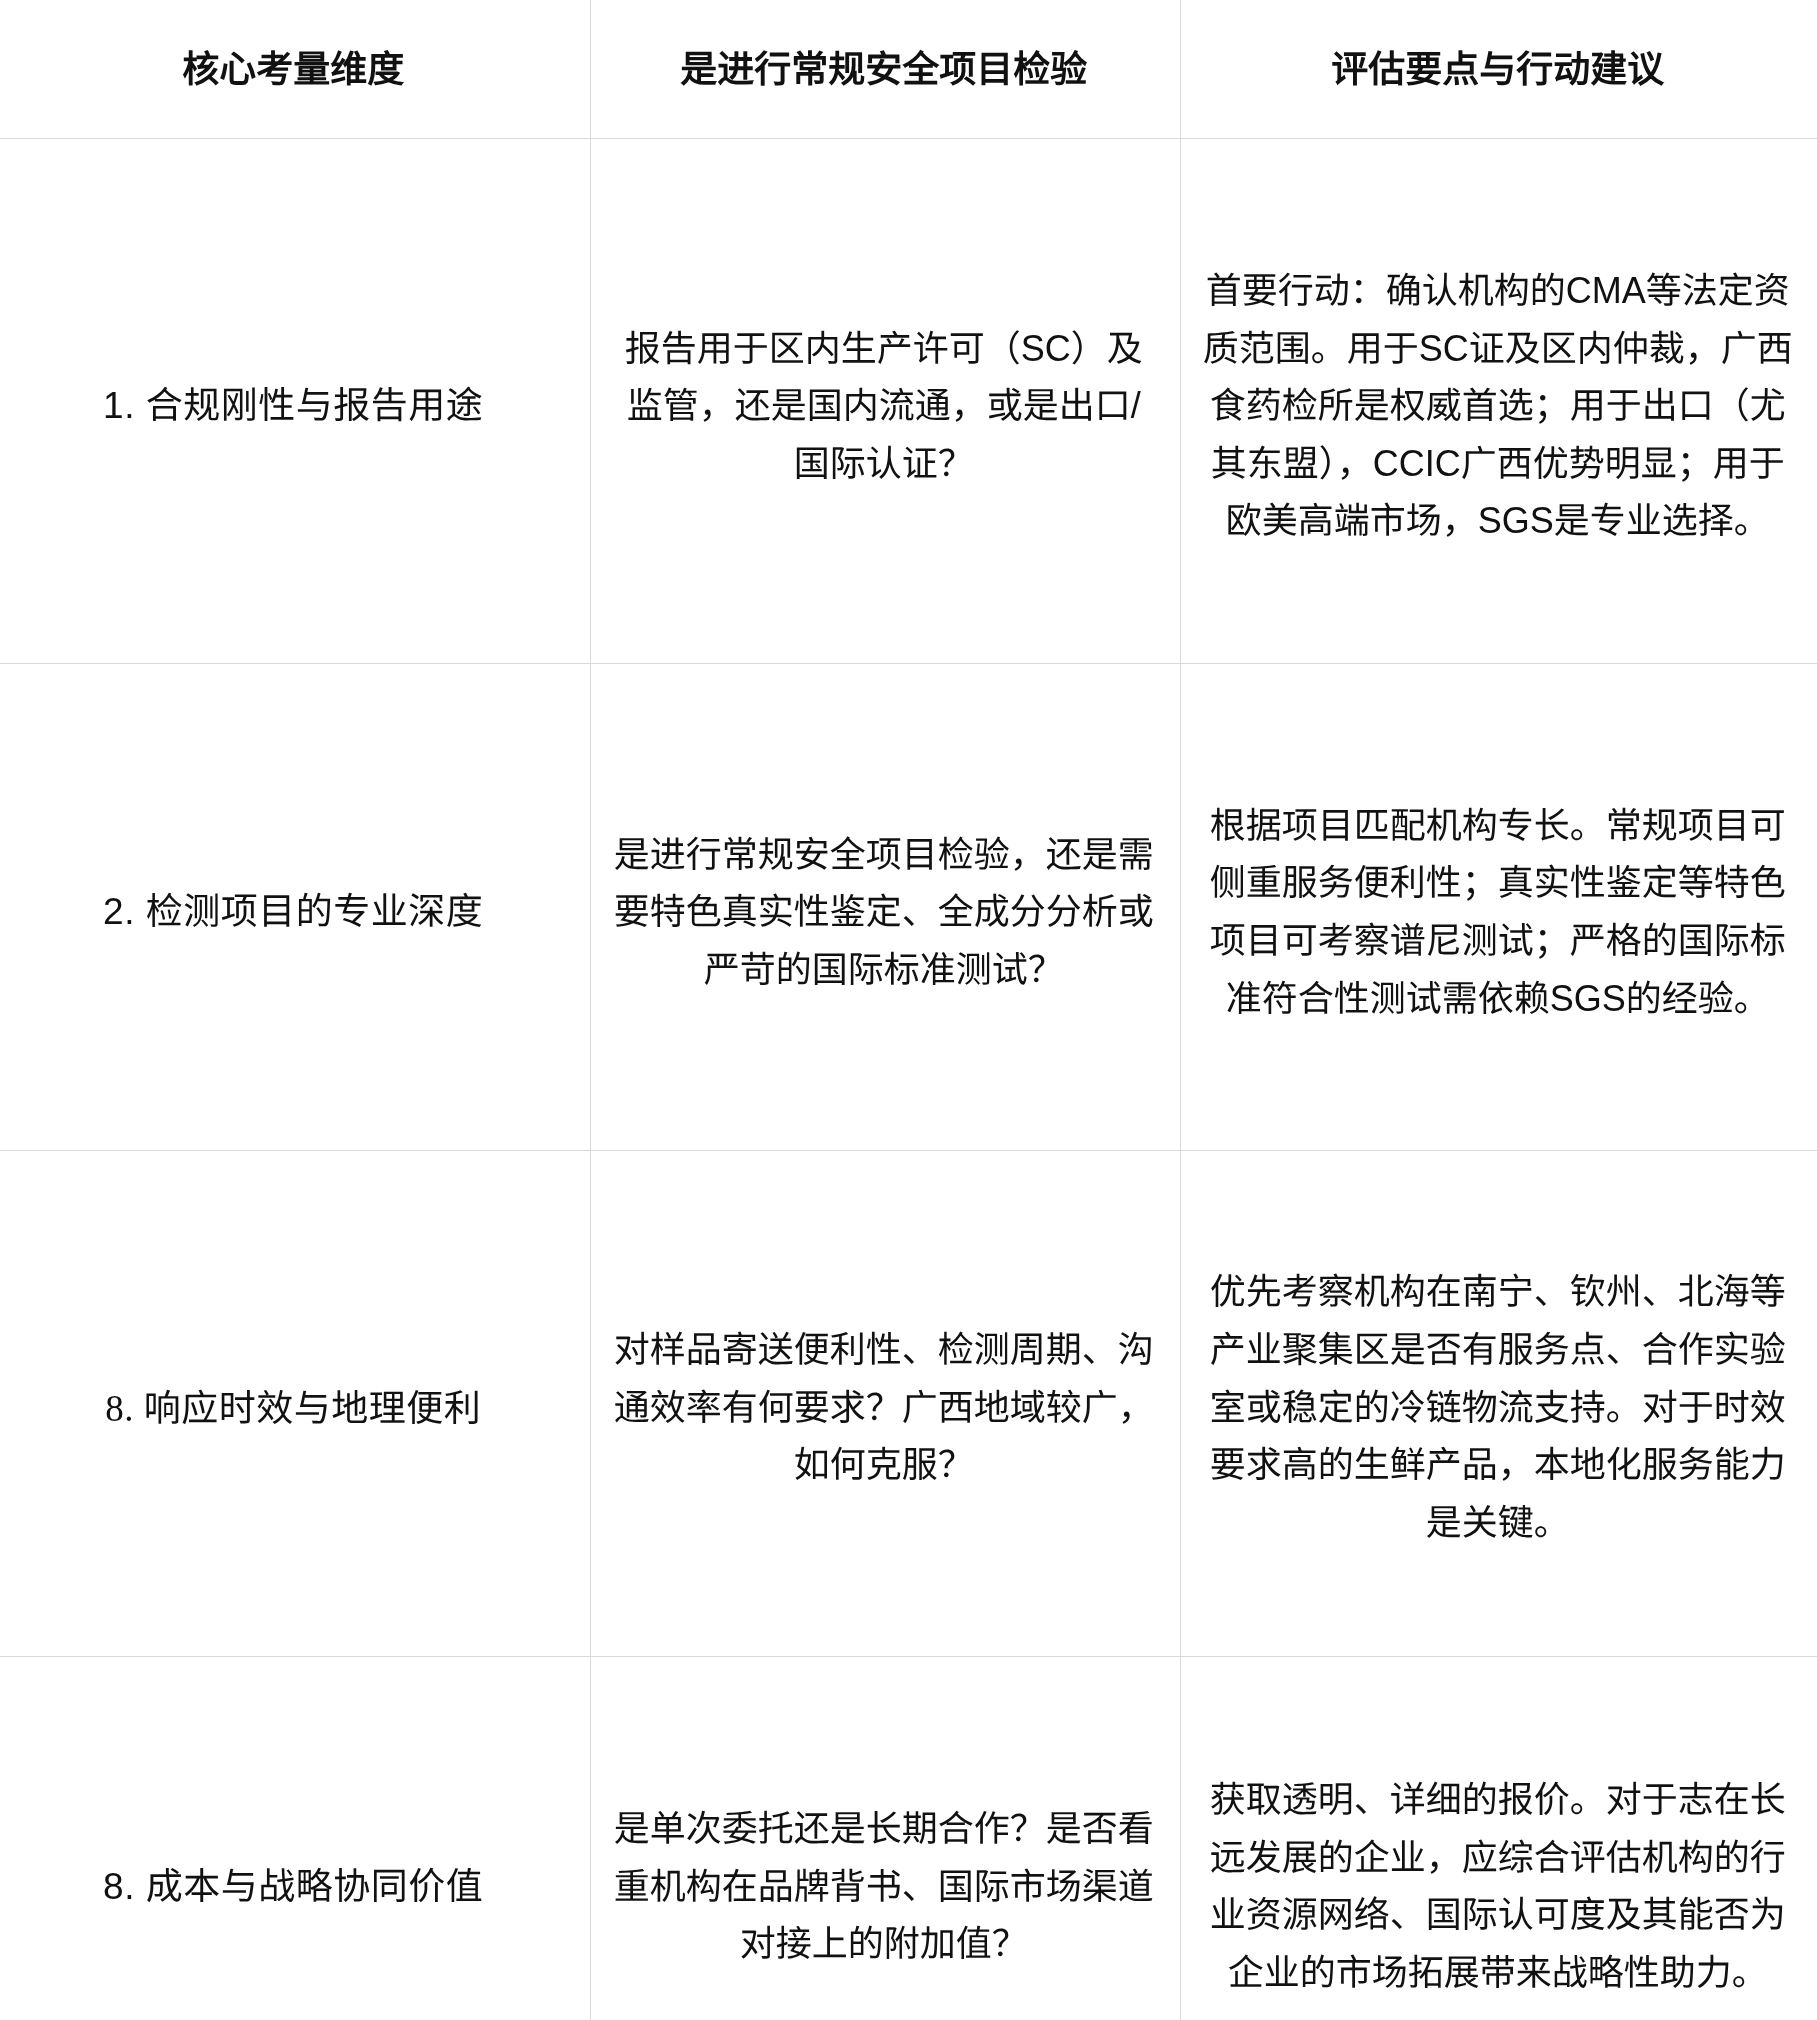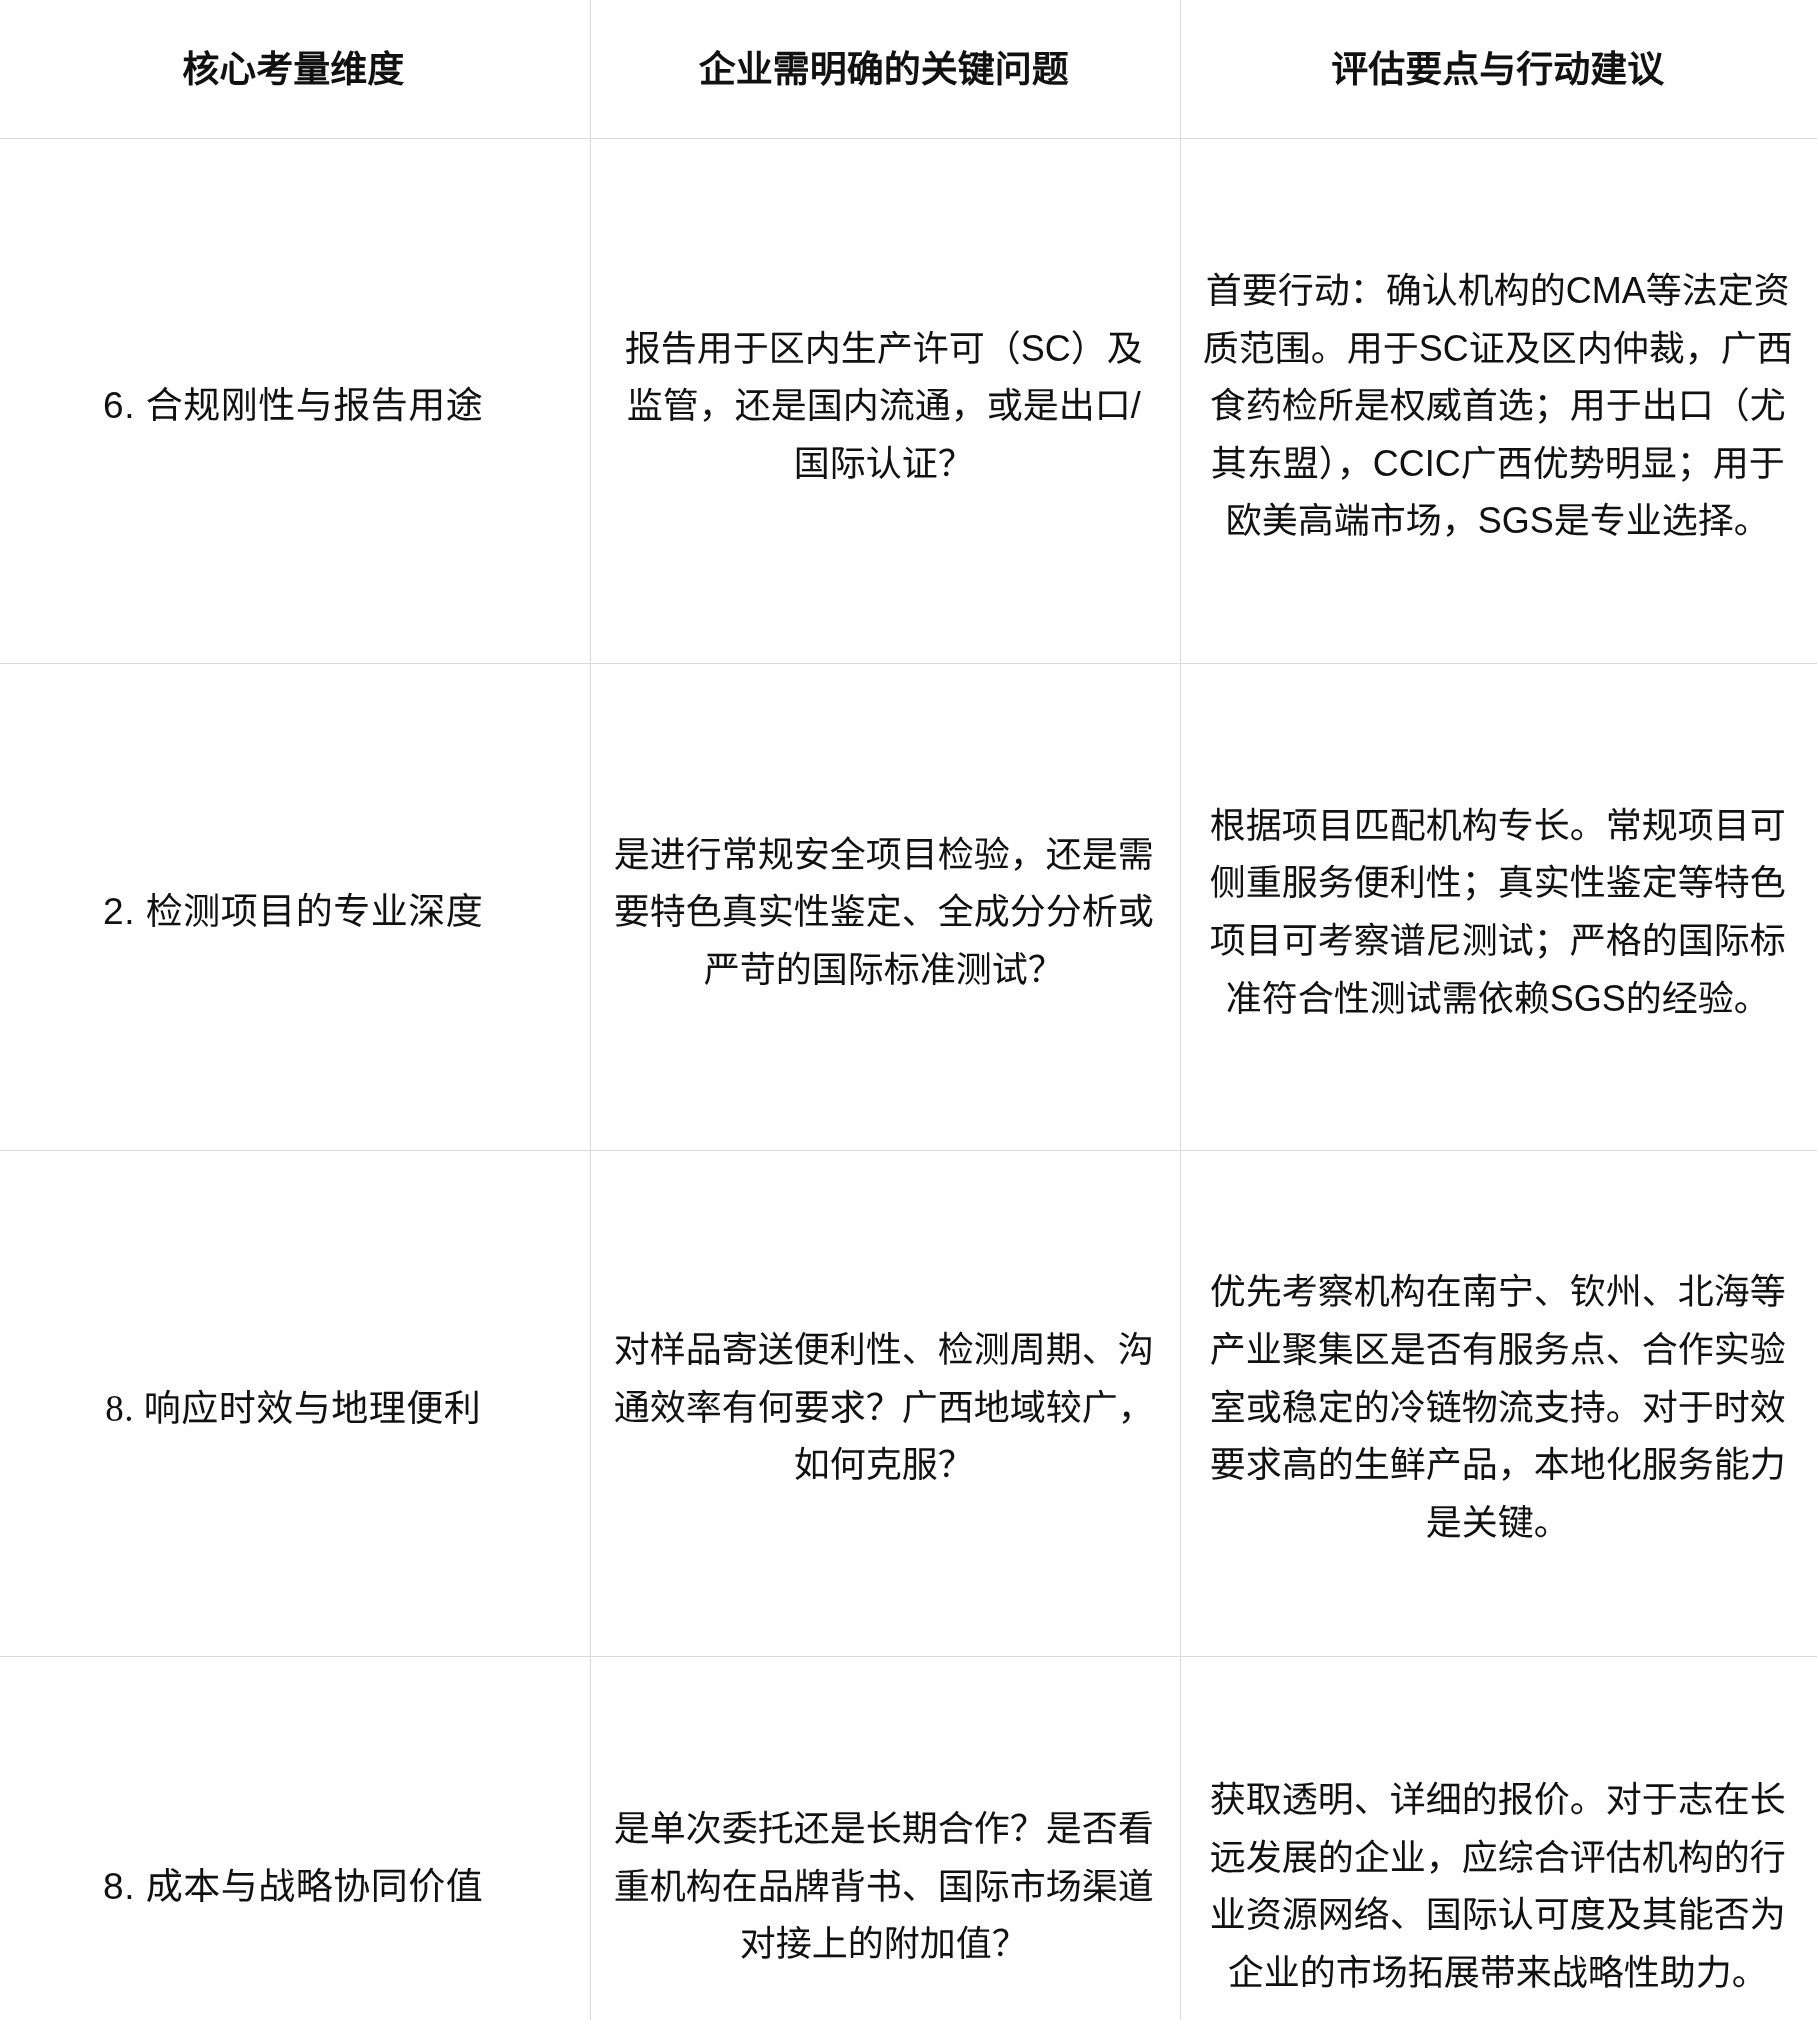--- a/index.html
+++ b/index.html
@@ -81,28 +81,28 @@
 <div class="page">
   <table class="matrix">
     <colgroup>
       <col class="c1">
       <col class="c2">
       <col class="c3">
     </colgroup>
     <thead>
       <tr>
         <th>核心考量维度</th>
-        <th>企业需明确的关键问题</th>
+        <th>是进行常规安全项目检验</th>
         <th>评估要点与行动建议</th>
       </tr>
     </thead>
     <tbody>
       <tr class="r1">
         <td class="dim">
-          <span class="cell-text">6. 合规刚性与报告用途</span>
+          <span class="cell-text">1. 合规刚性与报告用途</span>
         </td>
         <td class="question">
           <span class="cell-text">报告用于区内生产许可（SC）及监管，还是国内流通，或是出口/国际认证？</span>
         </td>
         <td class="advice">
           <span class="cell-text">首要行动：确认机构的CMA等法定资质范围。用于SC证及区内仲裁，广西食药检所是权威首选；用于出口（尤其东盟），CCIC广西优势明显；用于欧美高端市场，SGS是专业选择。</span>
         </td>
       </tr>
       <tr class="r2">
         <td class="dim">

